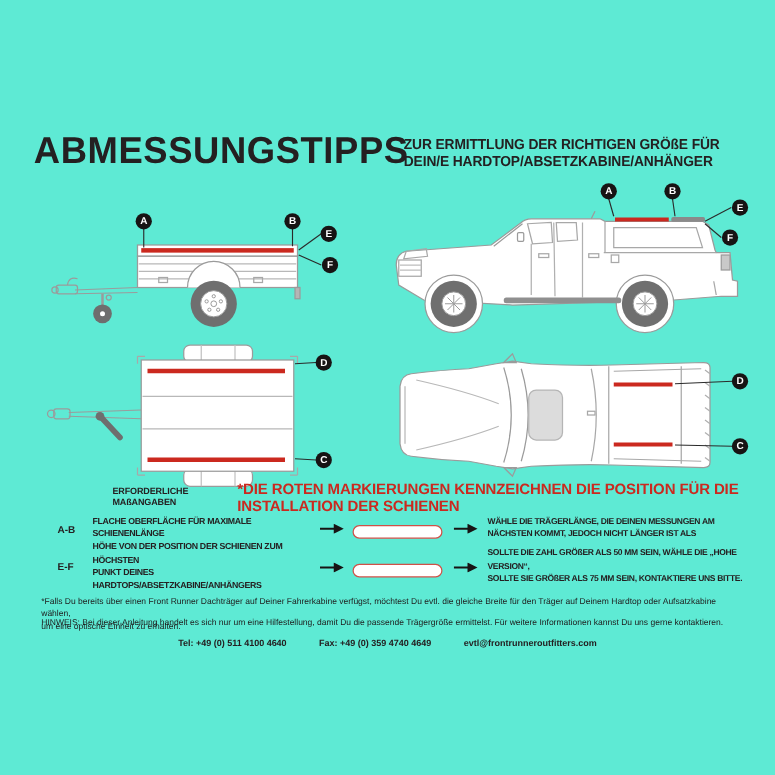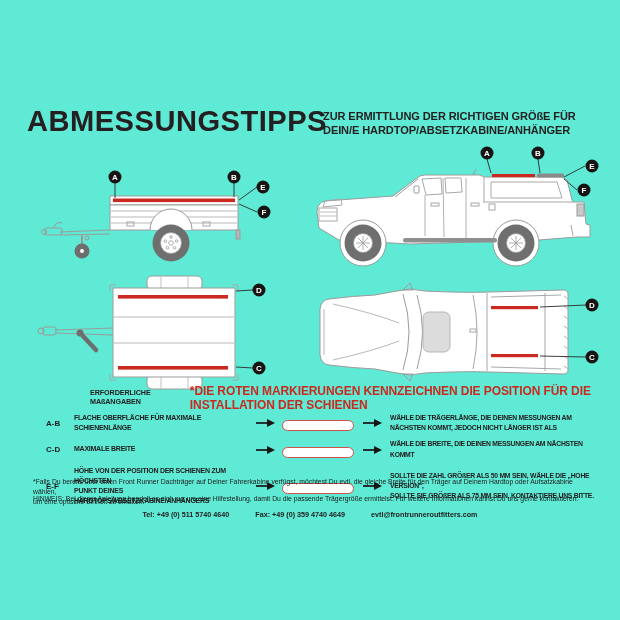--- a/index.html
+++ b/index.html
@@ -11,21 +11,21 @@
             line-height:1.22;white-space:pre-line;letter-spacing:-0.1px;
             transform:scaleX(0.96);transform-origin:left top;color:#242021;}
   .diagram{position:absolute;}
   .marker{position:absolute;width:13px;height:13px;border-radius:50%;background:#171414;
           color:#fff;font-size:8px;font-weight:700;display:flex;align-items:center;
           justify-content:center;transform:translate(-50%,-50%);z-index:5;}
   .meas-head{position:absolute;left:46px;top:384px;display:flex;align-items:baseline;padding-left:44px;}
   .meas-title{font-size:7.2px;font-weight:700;letter-spacing:-0.1px;color:#242021;}
   .meas-legend{font-size:12px;font-weight:700;letter-spacing:-0.1px;margin-left:16px;}
   .rows{position:absolute;left:46px;top:413px;width:548px;display:flex;
-        flex-direction:column;gap:6px;}
+        flex-direction:column;}
   .row{display:flex;align-items:center;}
   .col-label{width:28px;font-size:8px;font-weight:700;}
   .col-desc{width:182px;font-size:7px;font-weight:700;letter-spacing:-0.25px;
             white-space:pre-line;line-height:1.45;}
   .col-arrow{width:26px;display:flex;justify-content:flex-start;}
   .col-pill{width:74px;}
   .pill{width:62px;height:9px;border:1px solid #d05148;border-radius:6px;background:#fff;
         outline:none;padding:0 4px;font-size:7px;font-family:"Liberation Sans",sans-serif;}
   .col-arrow2{width:34px;display:flex;justify-content:center;}
   .col-instr{flex:1;font-size:6.8px;font-weight:700;letter-spacing:-0.25px;
@@ -257,38 +257,20 @@
       <div class="col-arrow2">
           <svg width="20" height="8">
             <path d="M0 4 H12" stroke="#171414" stroke-width="1.7"></path>
             <path d="M11 0 L19 4 L11 8 Z" fill="#171414"></path>
           </svg>
         </div>
       <div class="col-instr">WÄHLE DIE TRÄGERLÄNGE, DIE DEINEN MESSUNGEN AM
 NÄCHSTEN KOMMT, JEDOCH NICHT LÄNGER IST ALS</div>
     </div>
 
-    <div class="row">
-      <div class="col-label">C-D</div>
-      <div class="col-desc">MAXIMALE BREITE</div>
-      <div class="col-arrow">
-          <svg width="20" height="8">
-            <path d="M0 4 H12" stroke="#171414" stroke-width="1.7"></path>
-            <path d="M11 0 L19 4 L11 8 Z" fill="#171414"></path>
-          </svg>
-        </div>
-      <div class="col-pill"><input class="pill" type="text" value="" style=""></div>
-      <div class="col-arrow2">
-          <svg width="20" height="8">
-            <path d="M0 4 H12" stroke="#171414" stroke-width="1.7"></path>
-            <path d="M11 0 L19 4 L11 8 Z" fill="#171414"></path>
-          </svg>
-        </div>
-      <div class="col-instr">WÄHLE DIE BREITE, DIE DEINEN MESSUNGEN AM NÄCHSTEN KOMMT</div>
-    </div>
 
     <div class="row">
       <div class="col-label">E-F</div>
       <div class="col-desc">HÖHE VON DER POSITION DER SCHIENEN ZUM HÖCHSTEN
 PUNKT DEINES HARDTOPS/ABSETZKABINE/ANHÄNGERS</div>
       <div class="col-arrow">
           <svg width="20" height="8">
             <path d="M0 4 H12" stroke="#171414" stroke-width="1.7"></path>
             <path d="M11 0 L19 4 L11 8 Z" fill="#171414"></path>
           </svg>
@@ -304,18 +286,18 @@
 SOLLTE SIE GRÖßER ALS 75 MM SEIN, KONTAKTIERE UNS BITTE.</div>
     </div>
 
   </div>
 
   <div class="footnote">*Falls Du bereits über einen Front Runner Dachträger auf Deiner Fahrerkabine verfügst, möchtest Du evtl. die gleiche Breite für den Träger auf Deinem Hardtop oder Aufsatzkabine wählen,
 um eine optische Einheit zu erhalten.</div>
   <div class="note">HINWEIS: Bei dieser Anleitung handelt es sich nur um eine Hilfestellung, damit Du die passende Trägergröße ermittelst. Für weitere Informationen kannst Du uns gerne kontaktieren.</div>
 
   <div class="contact">
-    <span>Tel: +49 (0) 511 5740 4640</span>
+    <span>Tel: +49 (0) 511 4100 4640</span>
     <span>Fax: +49 (0) 359 4740 4649</span>
     <span>evtl@frontrunneroutfitters.com</span>
   </div>
 
 </div>
 
 </body></html>

